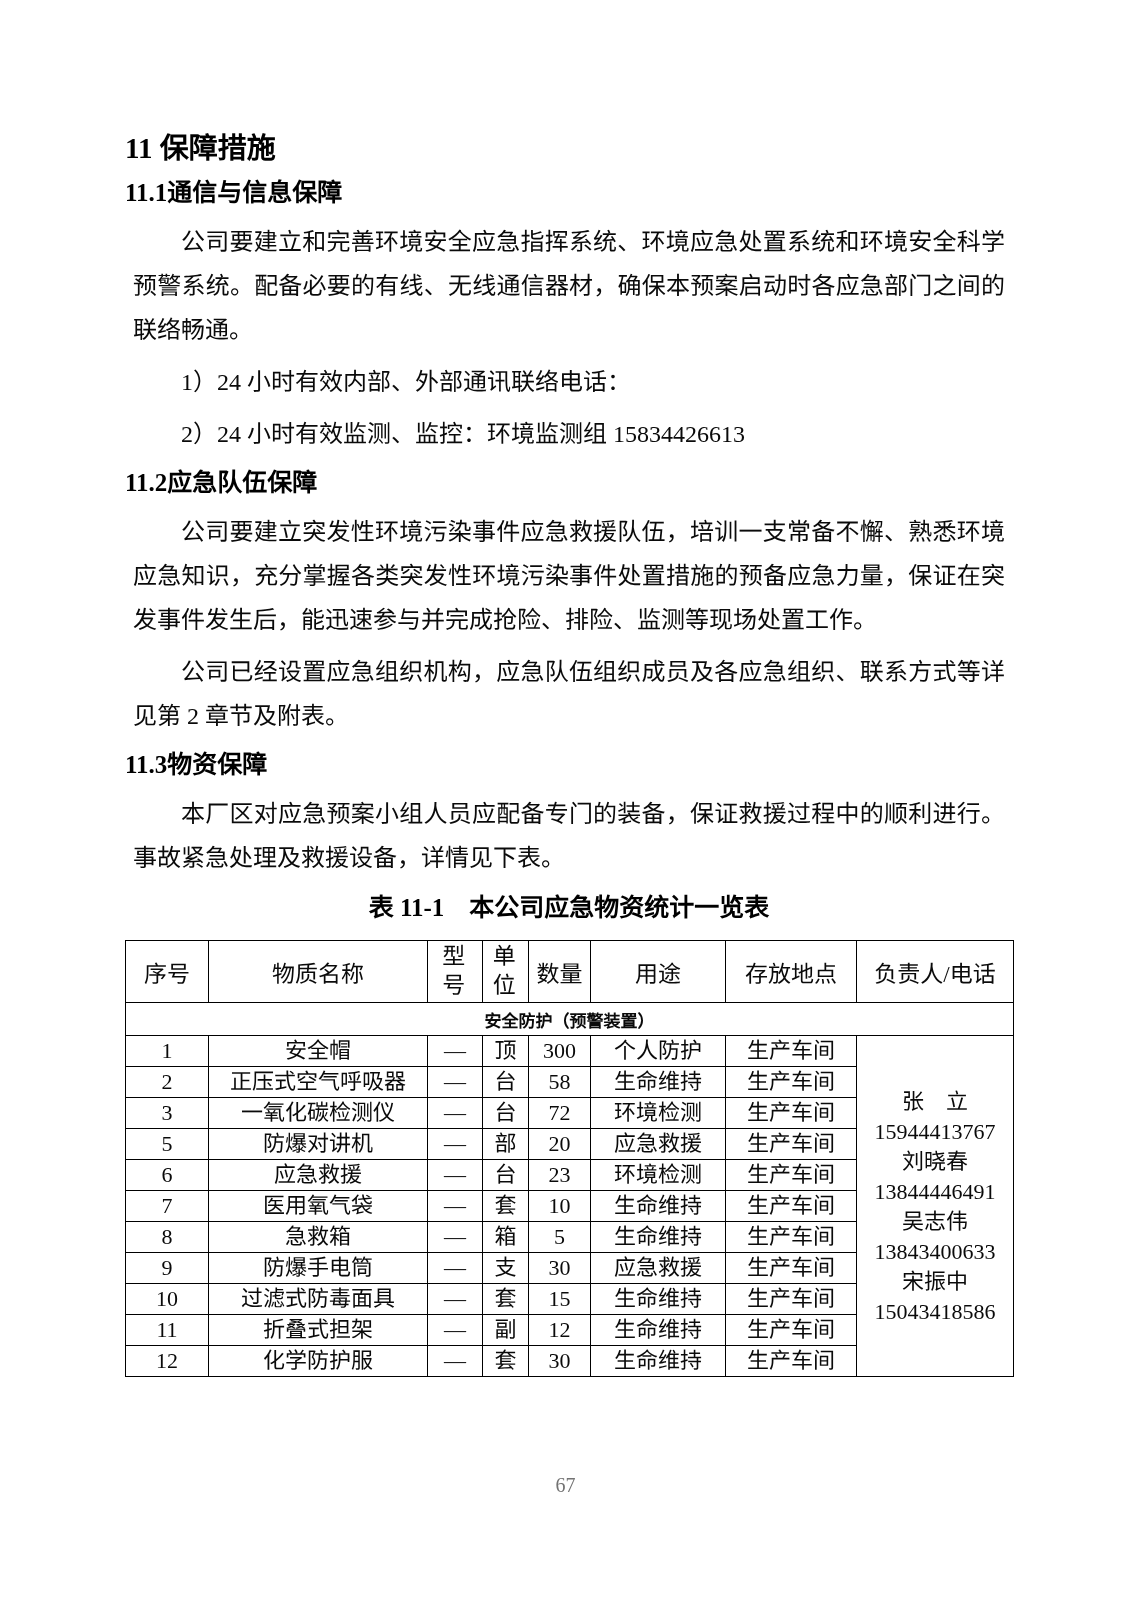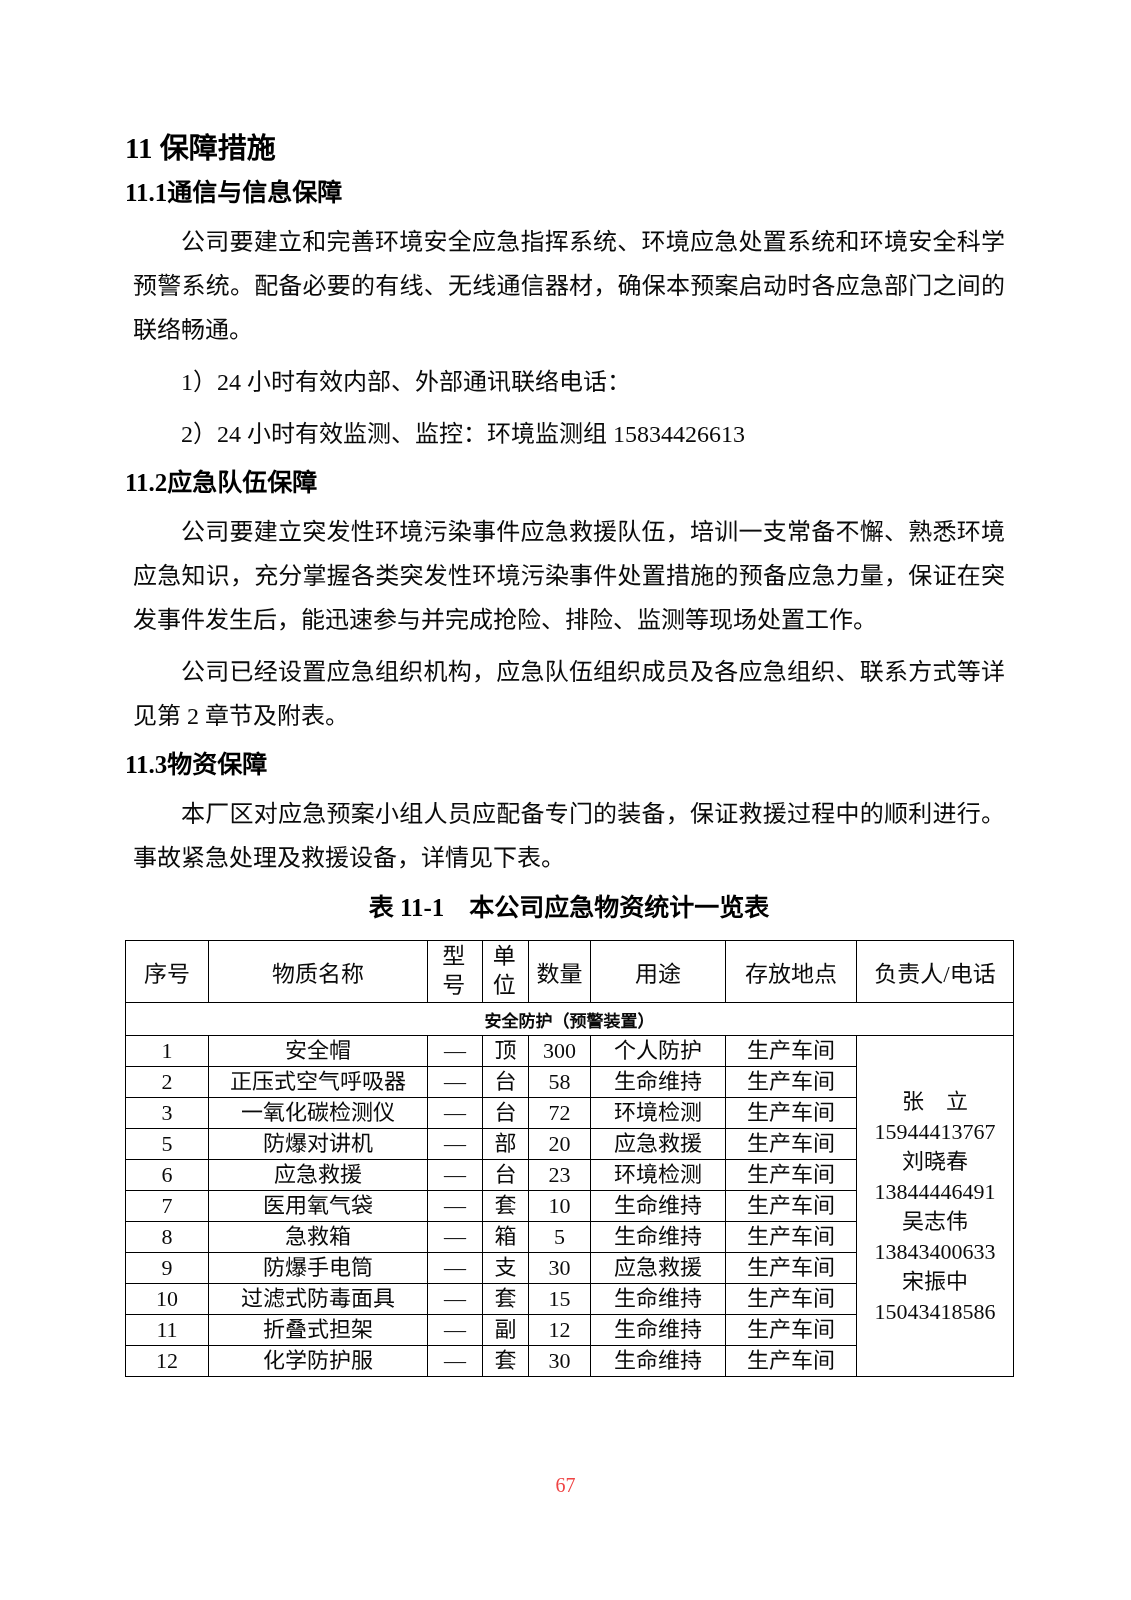--- a/index.html
+++ b/index.html
@@ -16,21 +16,21 @@
   table.supplies th,table.supplies td{
     border:1px solid #000;text-align:center;vertical-align:middle;padding:0;
     font-weight:normal;color:#0a0a0a;overflow:hidden;
   }
   table.supplies th{height:61px;font-size:23px;}
   tr.band-row td{height:32px;font-size:17px;font-weight:bold;margin-top:40px;}
   tr.data-row td{height:30px;font-size:22px;line-height:26px;}
   .stack{display:inline-block;width:1.12em;word-break:break-all;line-height:1.25;text-align:left;}
   .contacts{height:239px;display:flex;flex-direction:column;justify-content:space-evenly;}
   .contact-group{line-height:30px;font-size:22px;}
-  .pageno{position:absolute;left:0;right:0;top:1474px;text-align:center;font-size:20px;color:#ef4444;}
+  .pageno{position:absolute;left:0;right:0;top:1474px;text-align:center;font-size:20px;color:#737373;}
 </style>
 </head>
 <body>
 
 <div class="page">
 
   <h1>11 保障措施</h1>
 
   <h2>11.1通信与信息保障</h2>
   <p class="body-line">公司要建立和完善环境安全应急指挥系统、环境应急处置系统和环境安全科学预警系统。配备必要的有线、无线通信器材，确保本预案启动时各应急部门之间的联络畅通。</p>

